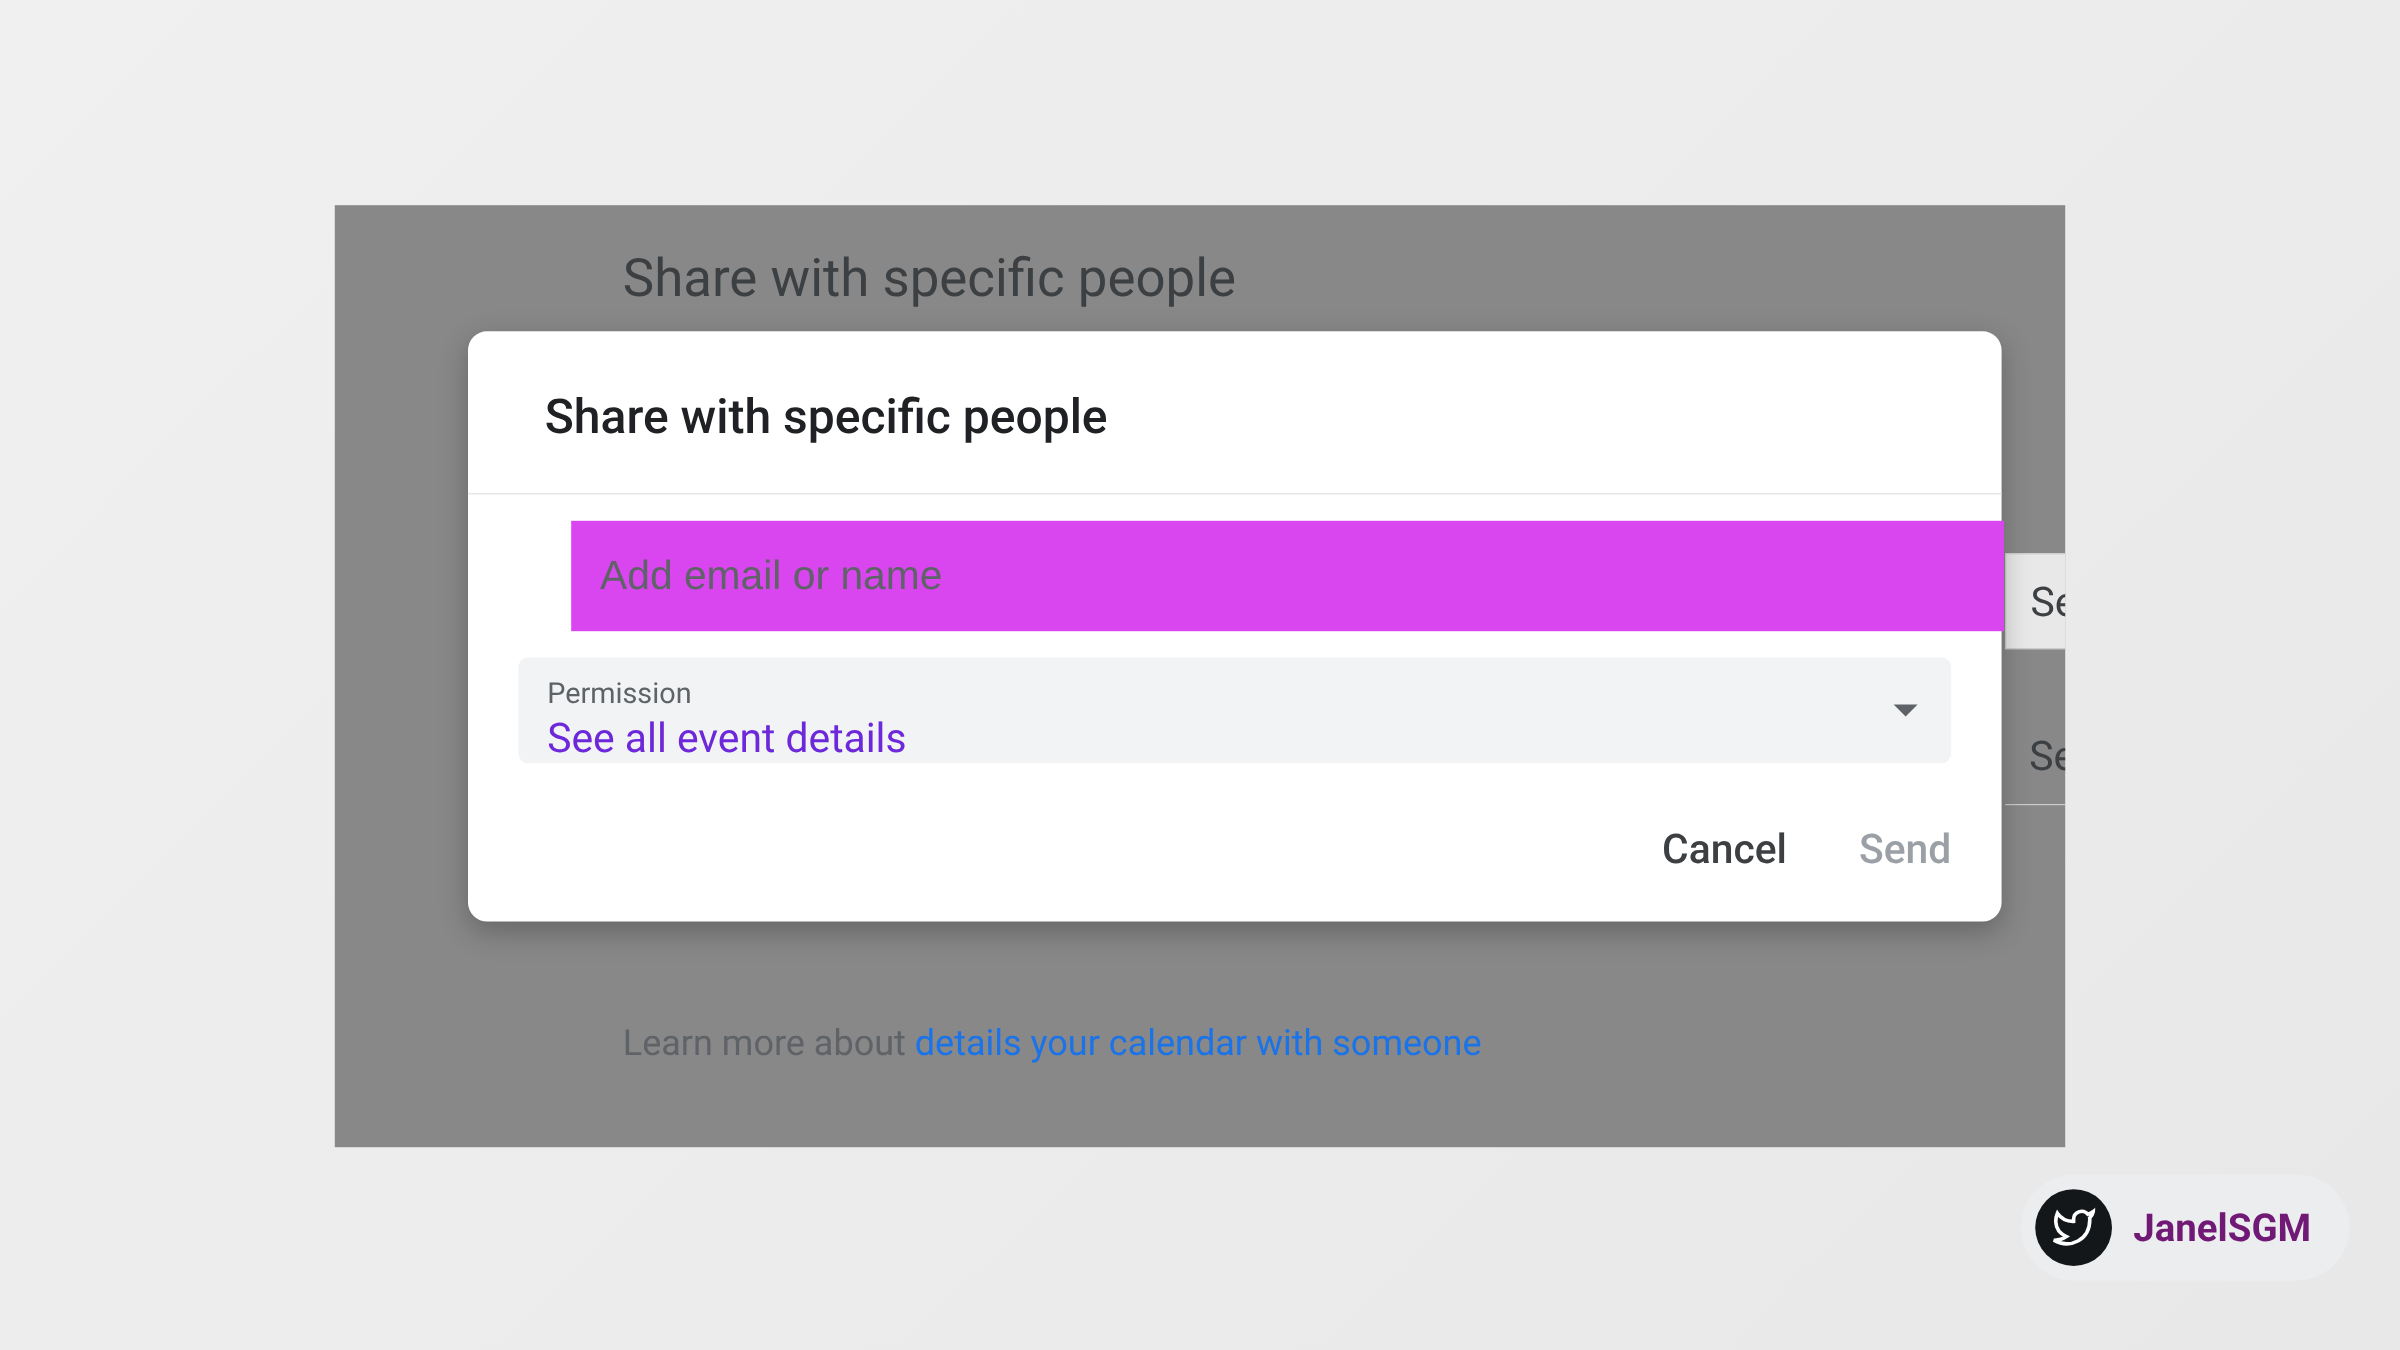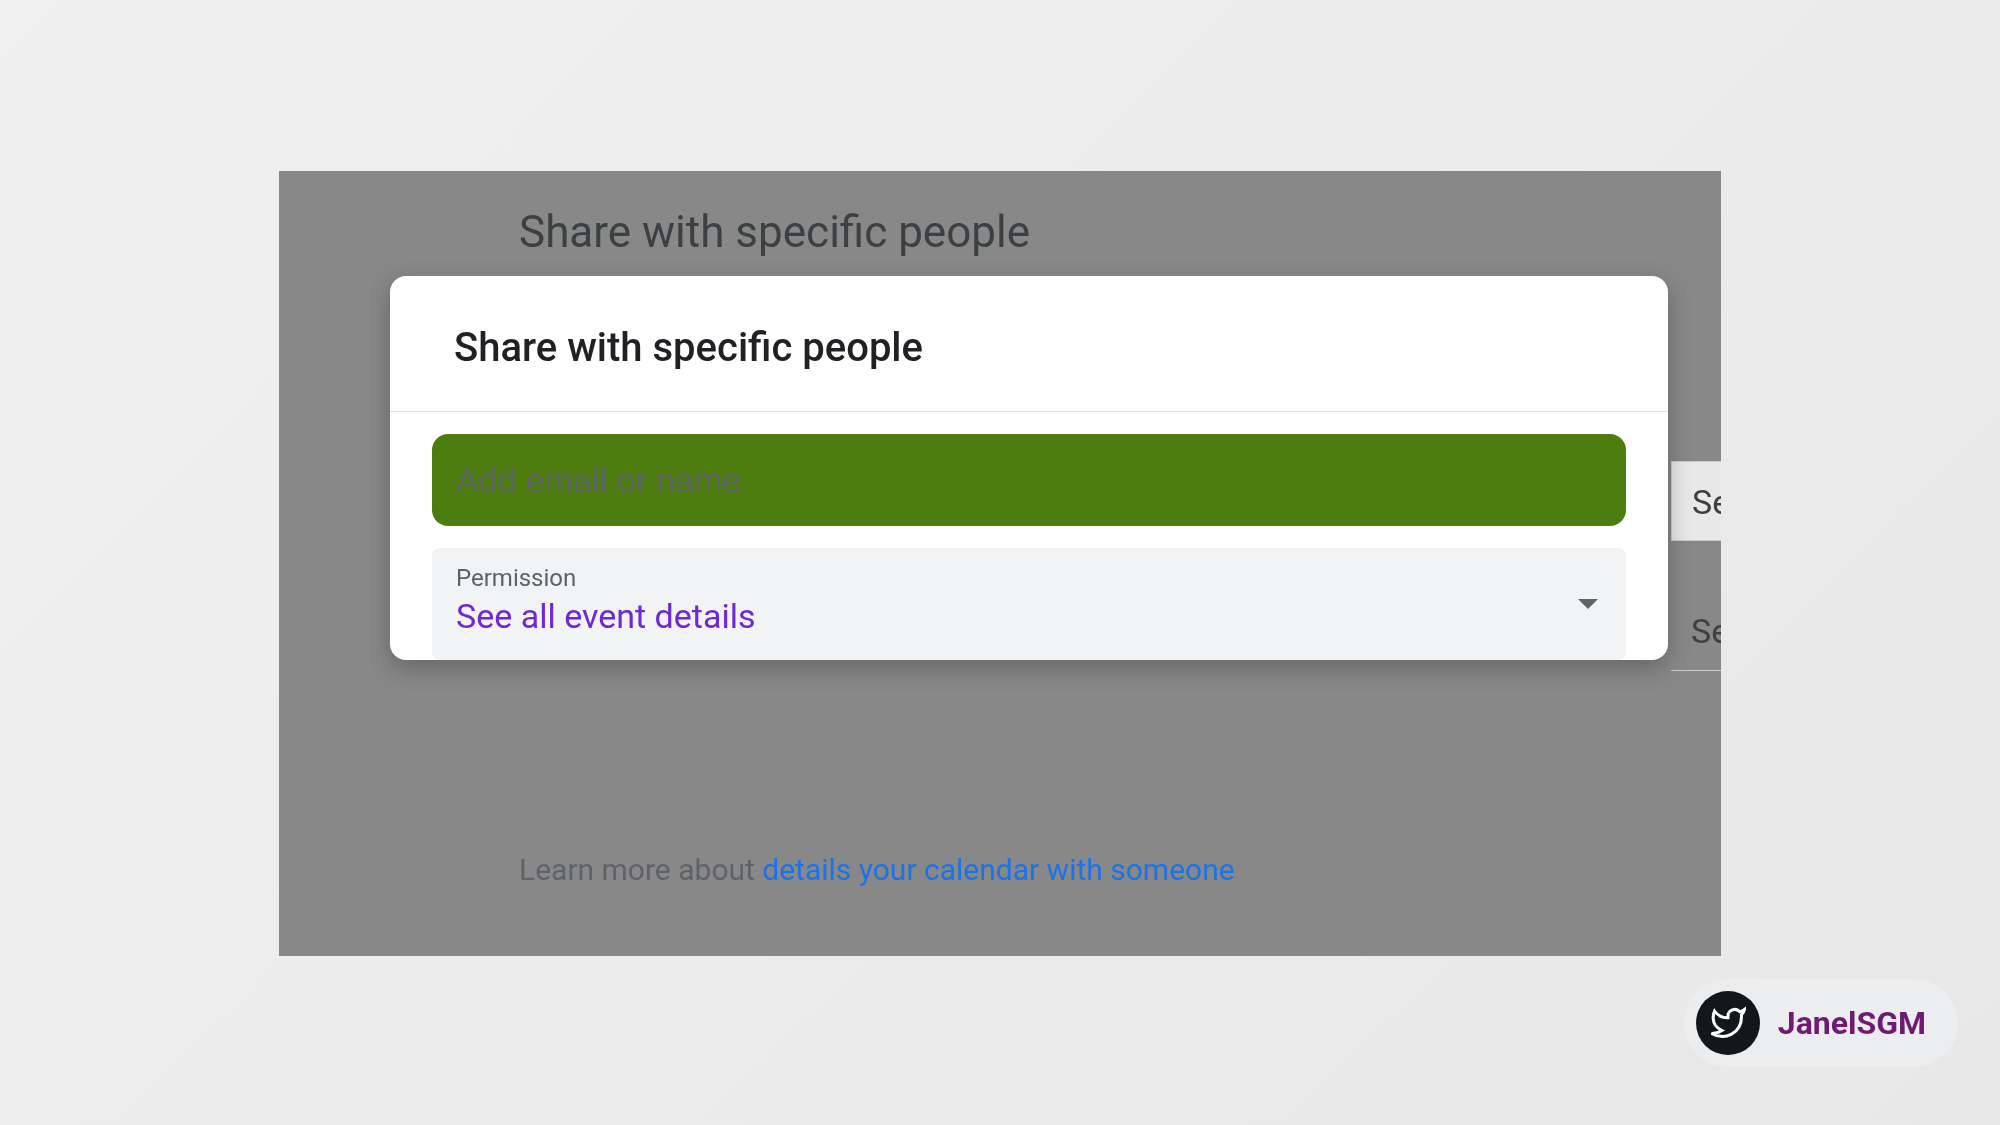--- a/index.html
+++ b/index.html
@@ -83,35 +83,36 @@
       font-size: 40px;
       font-weight: 500;
       color: #202124;
     }
     .dialog-body {
       padding: 22px 42px 0 42px;
     }
     .email-input {
       width: 100%;
       height: 92px;
-      background: #4d7c0f;
+      background: #d946ef;
       border: none;
-      border-radius: 16px;
+      border-radius: 0;
       padding: 0 24px;
       font-size: 34px;
       color: #202124;
       outline: none;
+      margin-left: 44px;
     }
     .email-input::placeholder {
       color: #5f6368;
     }
     .permission-select {
       margin-top: 22px;
       width: 100%;
-      height: 112px;
+      height: 88px;
       background: #f1f3f4;
       border-radius: 8px;
       padding: 16px 24px;
       position: relative;
       cursor: pointer;
     }
     .permission-label {
       font-size: 24px;
       color: #5f6368;
       display: block;
@@ -207,20 +208,24 @@
     <div class="dialog-title">Share with specific people</div>
   </div>
   <div class="dialog-body">
     <input type="text" class="email-input" placeholder="Add email or name" style="">
     <div class="permission-select">
       <span class="permission-label">Permission</span>
       <span class="permission-value">See all event details</span>
       <span class="dropdown-arrow"></span>
     </div>
   </div>
+  <div class="dialog-footer">
+    <button class="btn-cancel">Cancel</button>
+    <button class="btn-send">Send</button>
+  </div>
 </div>
 
 <div class="twitter-badge">
   <div class="twitter-icon-circle">
     <svg viewBox="0 0 24 24">
         <path d="M23 3a10.9 10.9 0 0 1-3.14 1.53 4.48 4.48 0 0 0-7.86 3v1A10.66 10.66 0 0 1 3 4s-4 9 5 13a11.64 11.64 0 0 1-7 2c9 5 20 0 20-11.5a4.5 4.5 0 0 0-.08-.83A7.72 7.72 0 0 0 23 3z"></path>
       </svg>
   </div>
   <span class="twitter-handle">JanelSGM</span>
 </div>

